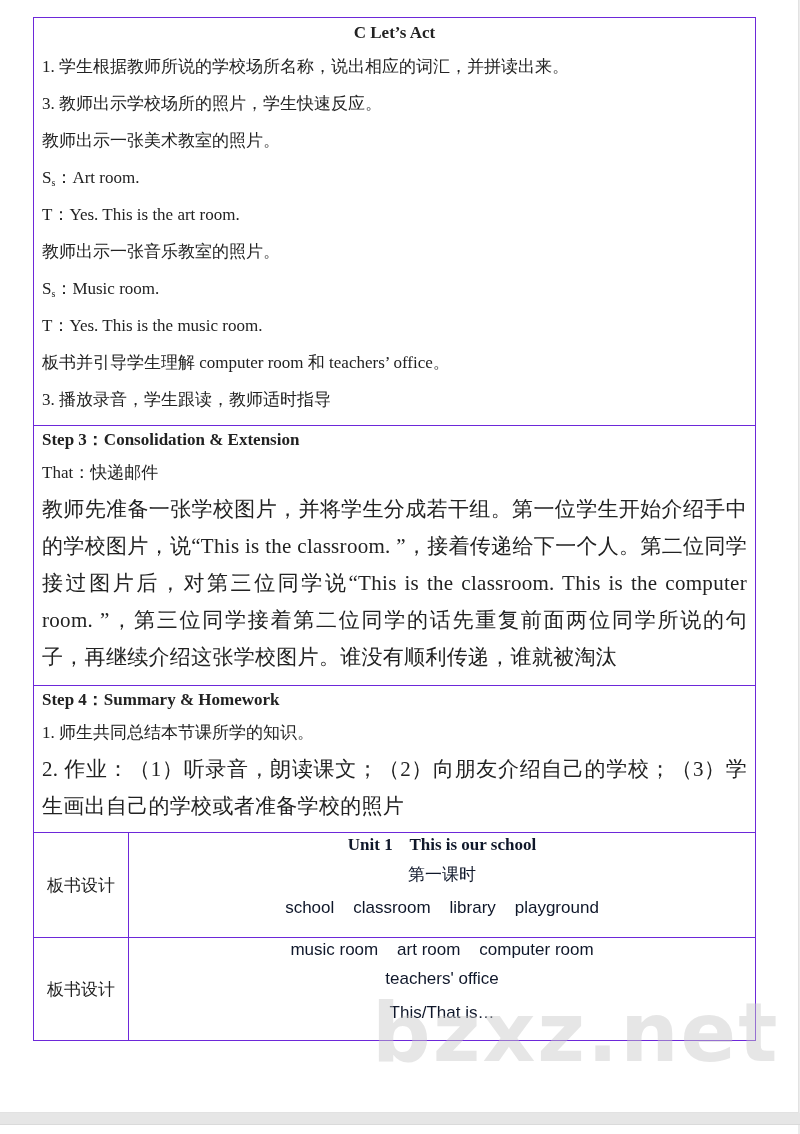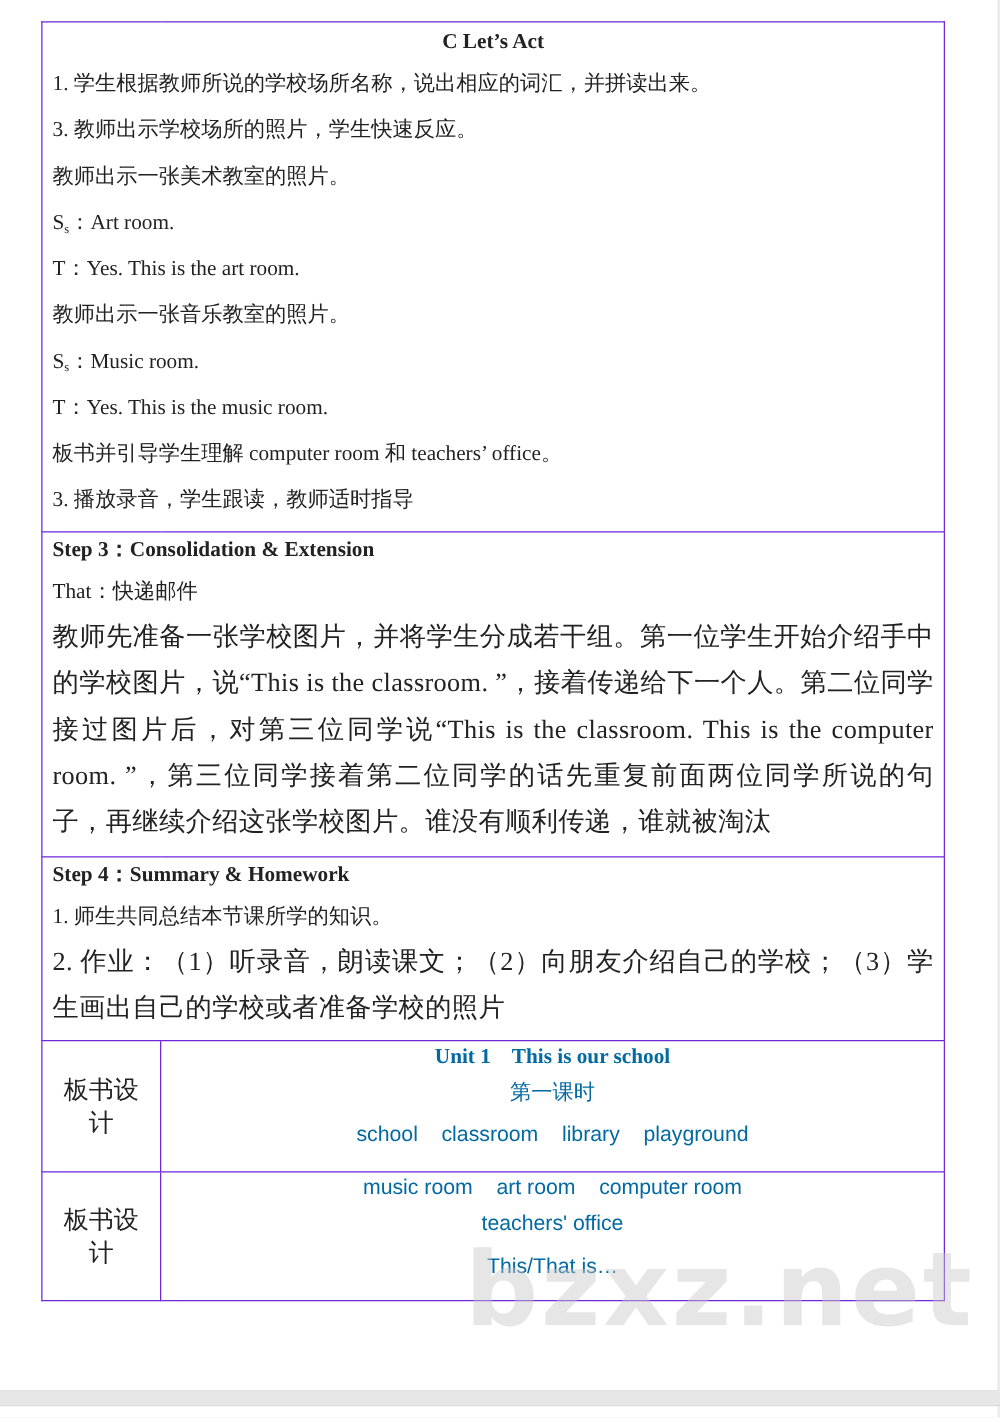--- a/index.html
+++ b/index.html
@@ -50,29 +50,29 @@
     line-height: 37px;
     text-align: justify;
     text-align-last: left;
     letter-spacing: 0.3px;
   }
   .label-cell {
     width: 79px;
     vertical-align: middle !important;
     text-align: center;
     font-family: Liberation Serif, serif;
-    font-size: 20px;
+    font-size: 17px;
   }
   .board-line {
     font-size: 17px;
     line-height: 34px;
     text-align: center;
     white-space: pre;
     font-family: "Liberation Sans", "DejaVu Sans", sans-serif;
-    color: #0369a1;
+    color: #0f172a;
   }
   .board-title {
     font-family: "Liberation Serif", serif;
     font-weight: bold;
     line-height: 24px;
     height: 24px;
   }
   .board-cjk { font-family: "DejaVu Sans", sans-serif; }
   .watermark {
     position: absolute; left: 372px; top: 992px;

